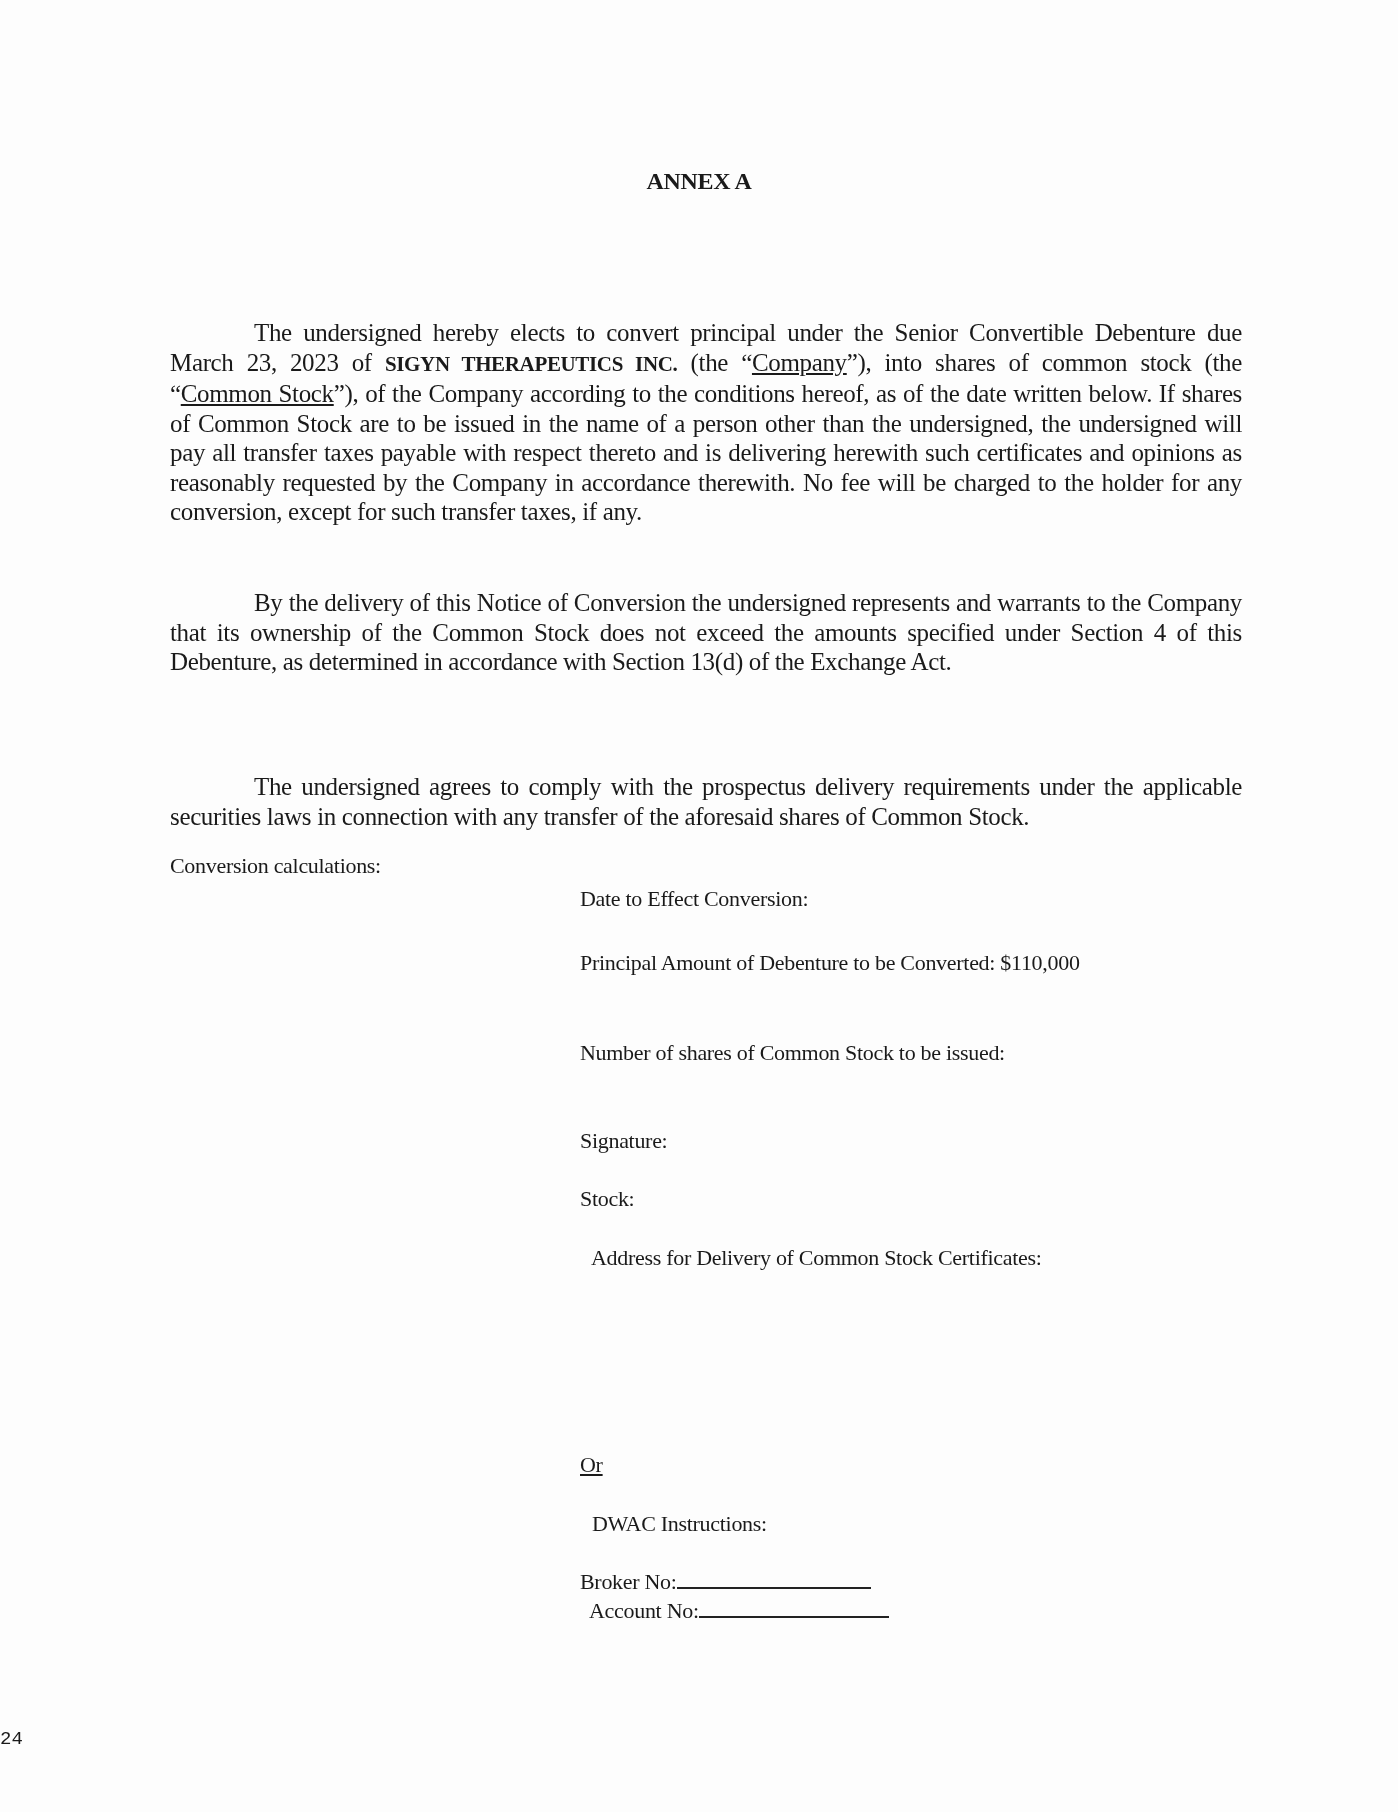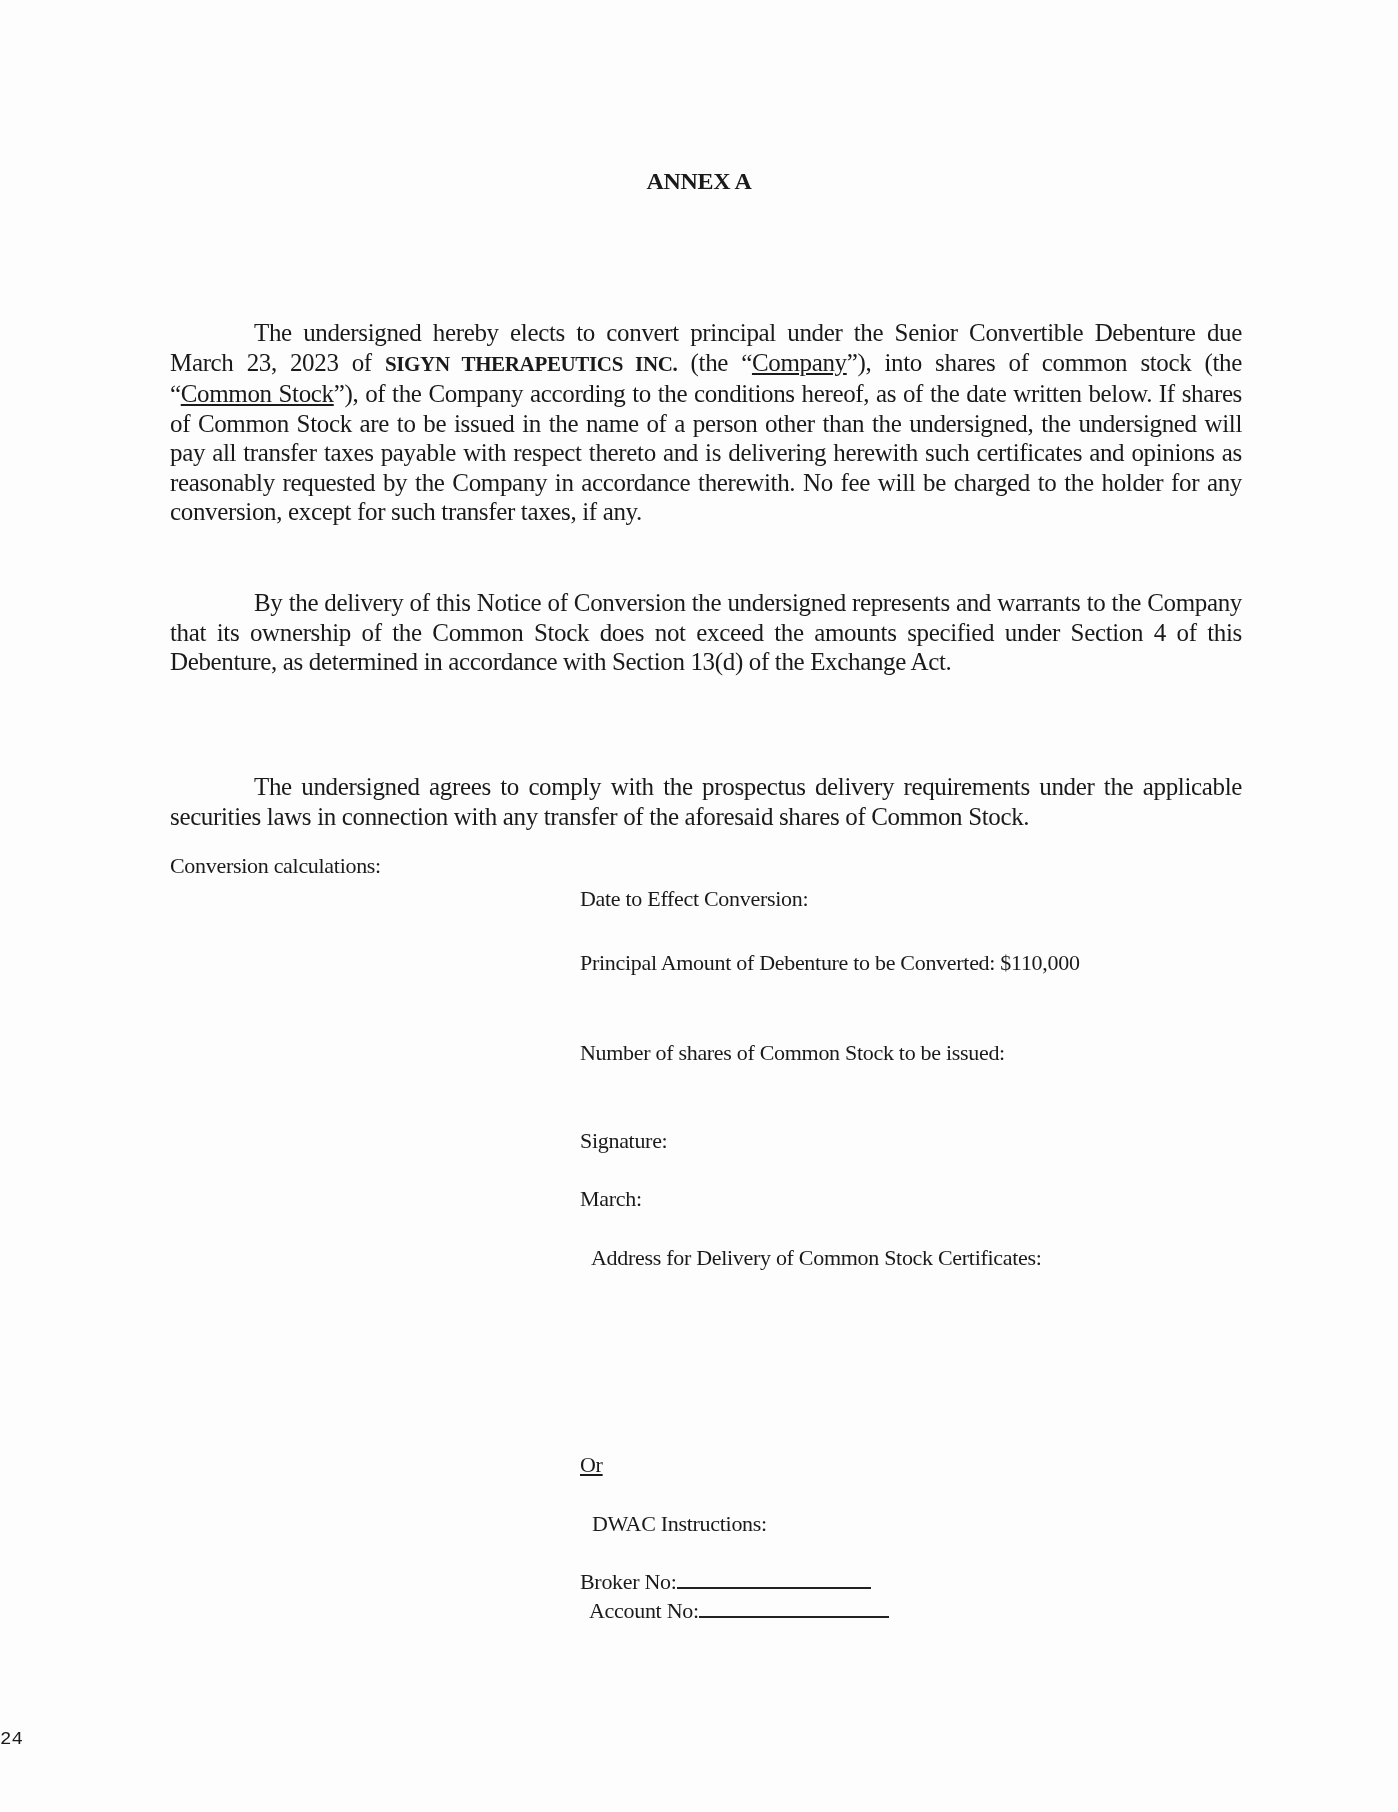--- a/index.html
+++ b/index.html
@@ -46,21 +46,21 @@
   <div class="para" style="top:588px;">By the delivery of this Notice of Conversion the undersigned represents and warrants to the Company that its ownership of the Common Stock does not exceed the amounts specified under Section 4 of this Debenture, as determined in accordance with Section 13(d) of the Exchange Act.</div>
 
   <div class="para" style="top:772px;">The undersigned agrees to comply with the prospectus delivery requirements under the applicable securities laws in connection with any transfer of the aforesaid shares of Common Stock.</div>
 
   <div class="label" style="left:170px; top:851px;">Conversion calculations:</div>
 
   <div class="label" style="left:580px; top:884px;">Date to Effect Conversion:</div>
   <div class="label" style="left:580px; top:948px;">Principal Amount of Debenture to be Converted: $110,000</div>
   <div class="label" style="left:580px; top:1038px;">Number of shares of Common Stock to be issued:</div>
   <div class="label" style="left:580px; top:1126px;">Signature:</div>
-  <div class="label" style="left:580px; top:1184px;">March:</div>
+  <div class="label" style="left:580px; top:1184px;">Stock:</div>
   <div class="label" style="left:580px; top:1243px;margin-left:11px;">Address for Delivery of Common Stock Certificates:</div>
 
   <div class="label" style="left:580px; top:1450px; text-decoration:underline;">Or</div>
   <div class="label" style="left:592px; top:1509px;">DWAC Instructions:</div>
 
   <div class="label" style="left:580px; top:1567px;"><span>Broker No:</span><span class="field-line" style="width:194px;"></span></div>
   <div class="label" style="left:589px; top:1596px;text-align:right;"><span>Account No:</span><span class="field-line" style="width:190px;"></span></div>
 
   <div class="pagenum" style="top:1728px;">24</div>
 </div>

